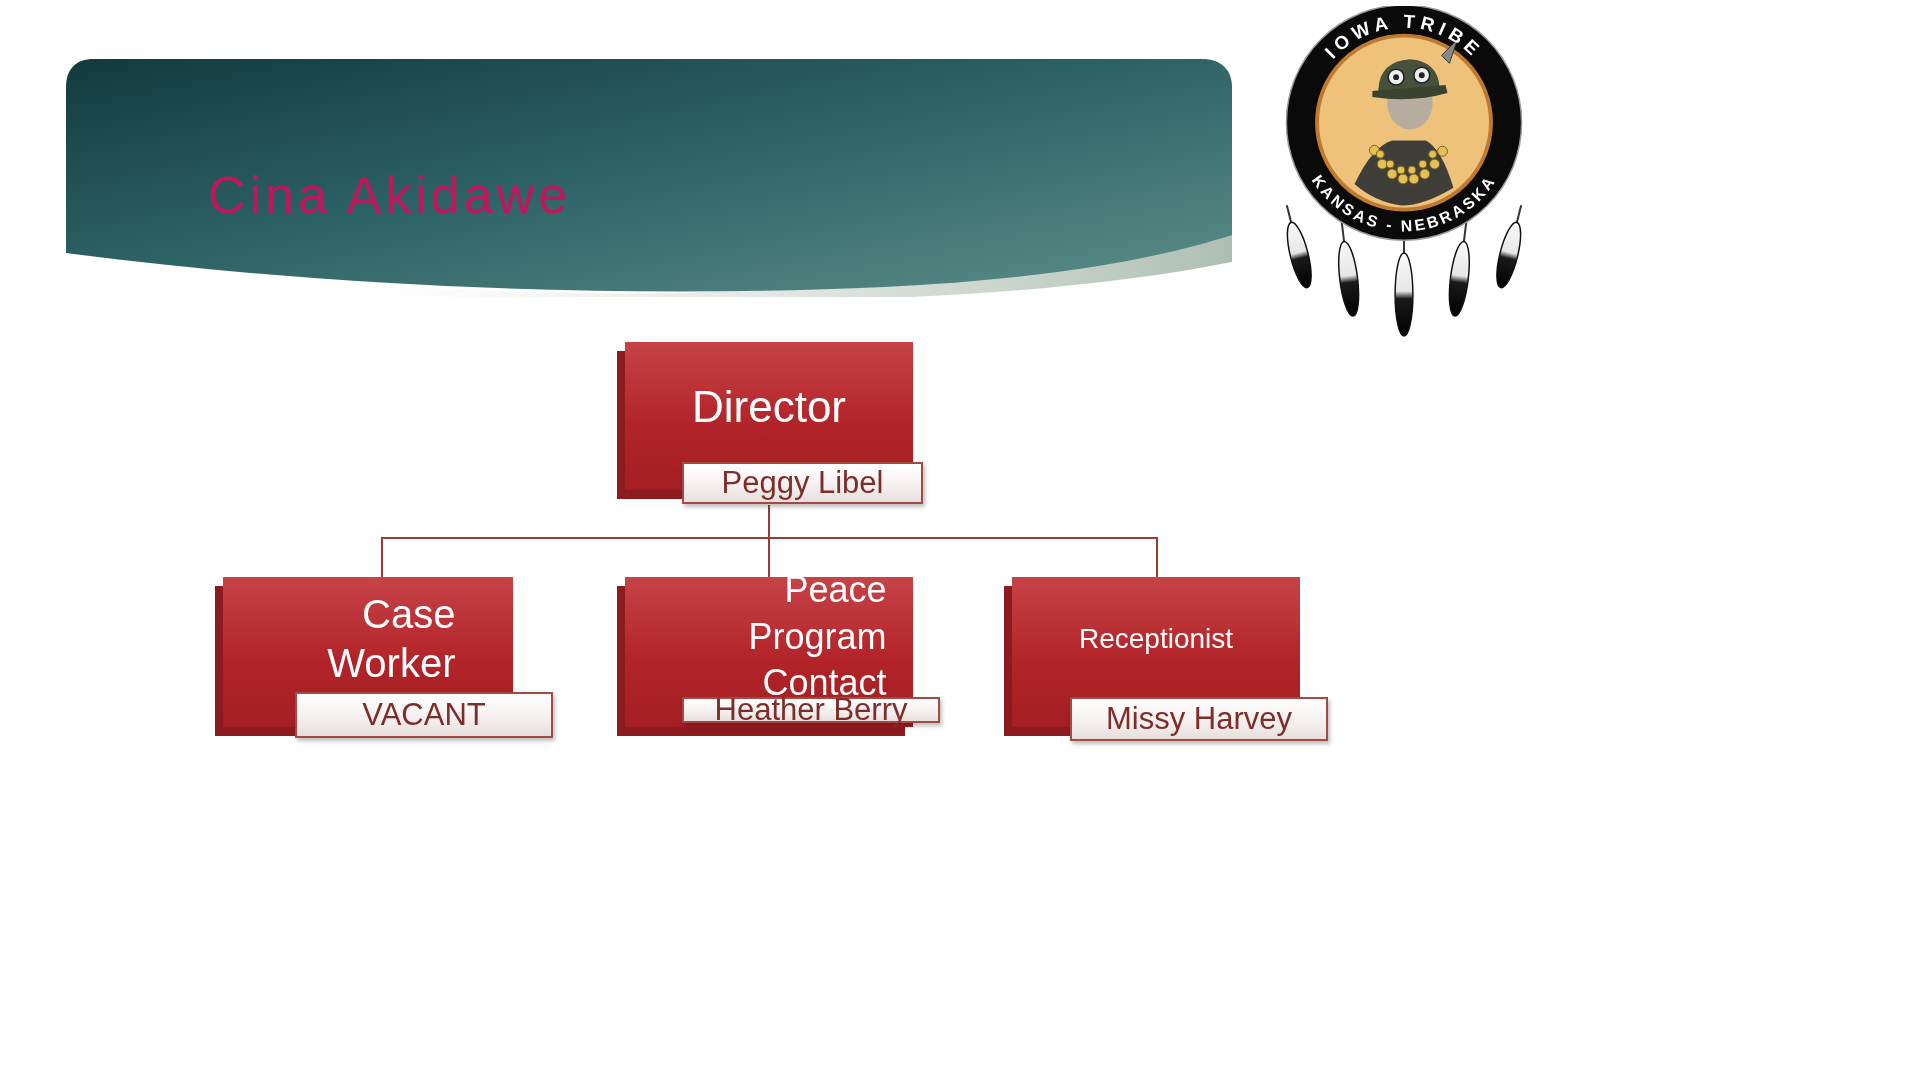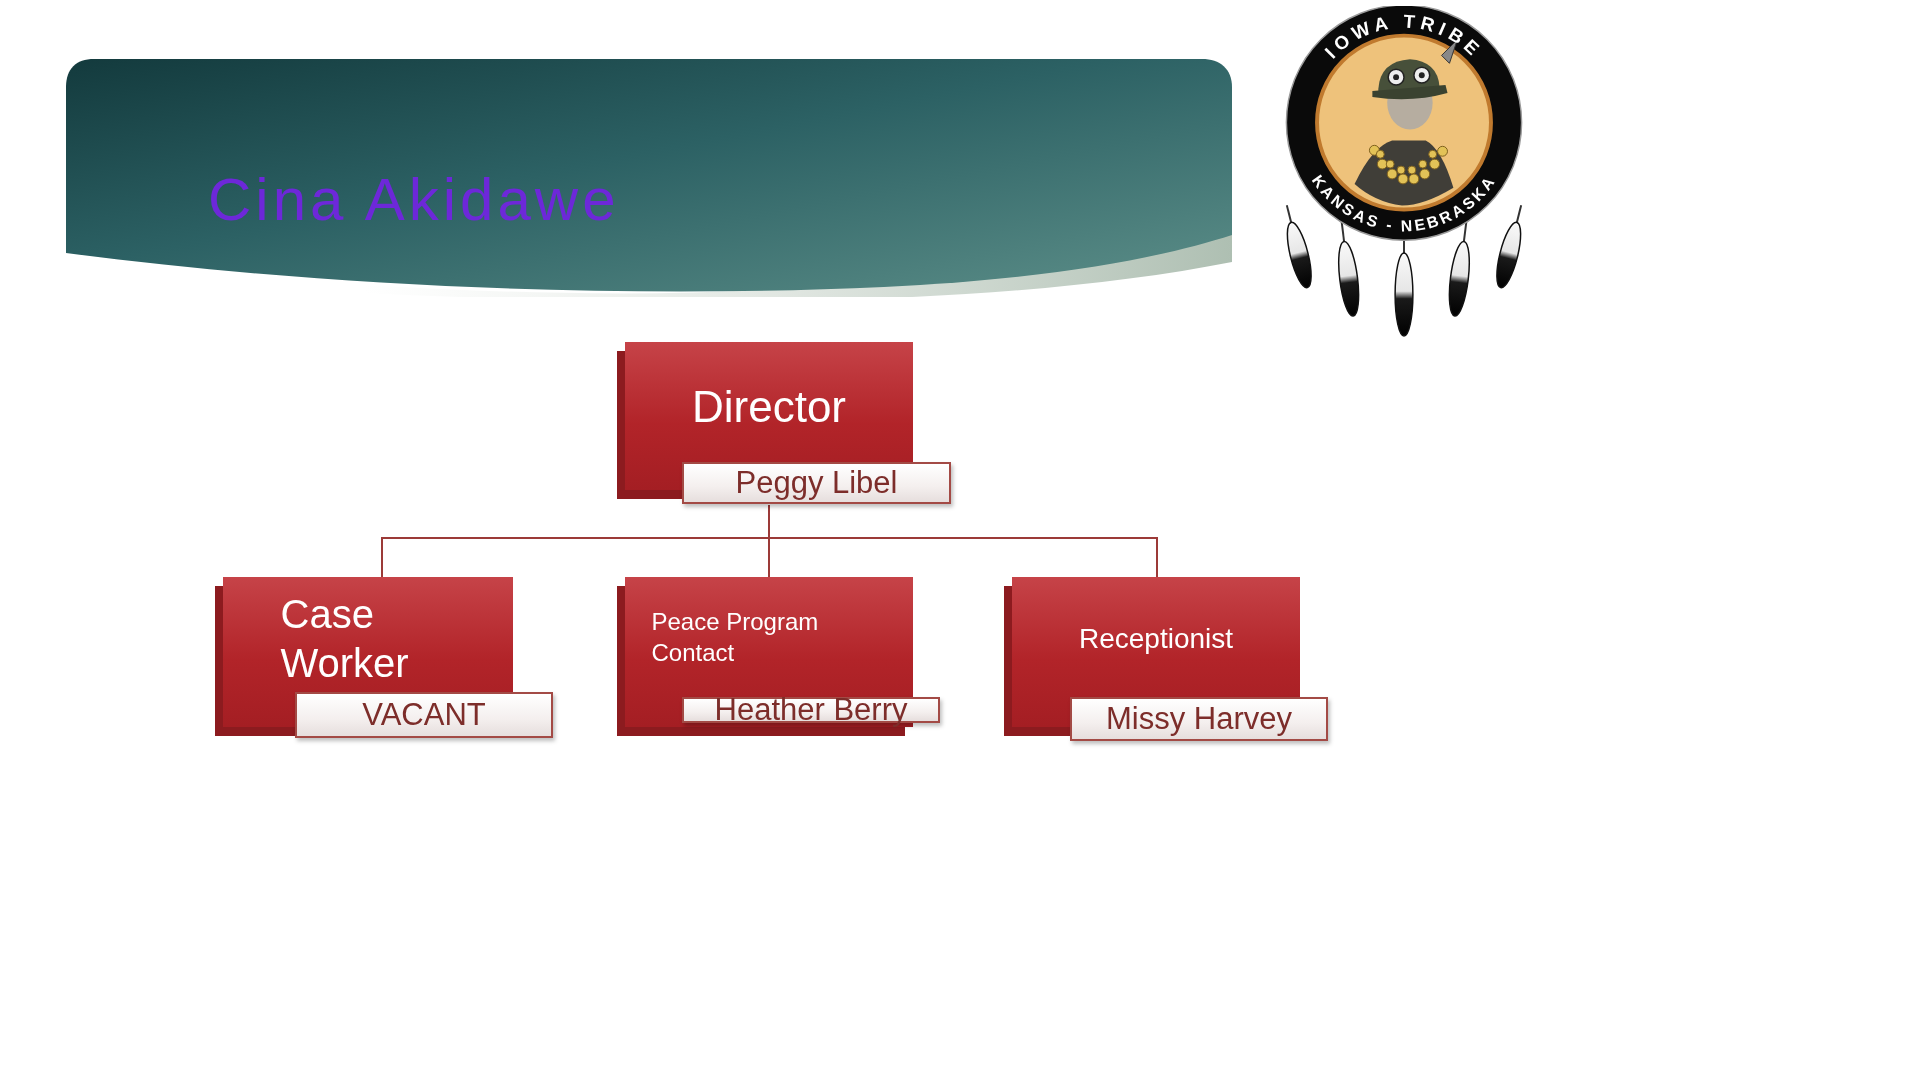--- a/index.html
+++ b/index.html
@@ -13,60 +13,60 @@
   }
 
   
   .banner {
     position: absolute; left: 64px; top: 57px;
     width: 1168px; height: 240px;
   }
   .banner svg { position: absolute; inset: 0; width: 100%; height: 100%; }
   .slide-title {
     position: absolute; left: 144px; top: 108px; margin: 0;
-    color: #6d28d9; font-size: 60px; font-weight: 400;
+    color: #be185d; font-size: 52px; font-weight: 400;
     letter-spacing: 4px; white-space: nowrap;
   }
 
   
   .logo {
     position: absolute; left: 1272px; top: 6px;
     width: 264px; height: 336px;
   }
   .logo svg { width: 100%; height: 100%; }
   .ring-text-top { font-size: 19px; font-weight: bold; letter-spacing: 5px; fill: #ffffff; }
   .ring-text-bottom { font-size: 16px; font-weight: bold; letter-spacing: 3px; fill: #ffffff; }
 
   
   .node {
     position: absolute; z-index: 2;
     display: flex; align-items: center; justify-content: center;
-    text-align: left; color: #ffffff;
+    text-align: right; color: #ffffff;
     background: linear-gradient(180deg, #c64348 0%, #b22429 55%, #a41e23 100%);
     box-shadow: -8px 9px 0 #8c1b1f;
   }
   .node .role { display: block; margin: 0 auto; }
 
   .node-director { left: 625px; top: 342px; width: 288px; height: 148px; font-size: 44px; padding-bottom: 18px; }
   .node-caseworker { left: 223px; top: 577px; width: 290px; height: 150px; font-size: 40px; line-height: 1.22; padding-bottom: 26px; }
   .node-caseworker .role { max-width: 175px; }
-  .node-peace { left: 625px; top: 577px; width: 288px; height: 150px; font-size: 24px; line-height: 1.3; padding-bottom: 30px; }
+  .node-peace { left: 625px; top: 577px; width: 288px; height: 150px; font-size: 36px; line-height: 1.3; padding-bottom: 30px; }
   .node-peace .role { max-width: 235px; }
   .node-receptionist { left: 1012px; top: 577px; width: 288px; height: 150px; font-size: 28px; padding-bottom: 26px; }
 
   .plate {
     position: absolute; z-index: 3;
     background: linear-gradient(180deg, #ffffff 0%, #f4efee 60%, #e6dedd 100%);
     border: 2px solid #a34a45;
     color: #7d2d2a; font-size: 31px;
     display: flex; align-items: center; justify-content: center;
     box-shadow: 2px 3px 4px rgba(0,0,0,0.25);
     white-space: nowrap;
   }
-  .plate-director { left: 682px; top: 462px; width: 269px; height: 42px; }
+  .plate-director { left: 682px; top: 462px; width: 241px; height: 42px; }
   .plate-caseworker { left: 295px; top: 692px; width: 258px; height: 46px; }
   .plate-peace { left: 682px; top: 697px; width: 258px; height: 26px; }
   .plate-receptionist { left: 1070px; top: 697px; width: 258px; height: 44px; }
 
   .connector { position: absolute; z-index: 1; background: #9c3a38; }
   .conn-root-stem { left: 768px; top: 505px; width: 2px; height: 34px; }
   .conn-horizontal { left: 381px; top: 537px; width: 777px; height: 2px; }
   .conn-left-drop { left: 381px; top: 537px; width: 2px; height: 42px; }
   .conn-mid-drop { left: 768px; top: 537px; width: 2px; height: 42px; }
   .conn-right-drop { left: 1156px; top: 537px; width: 2px; height: 42px; }

